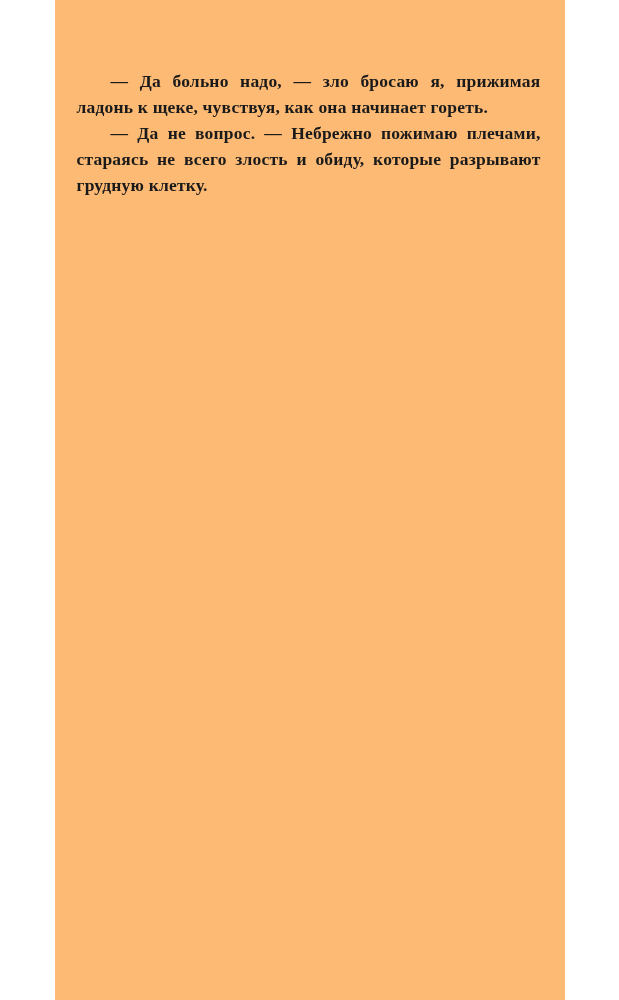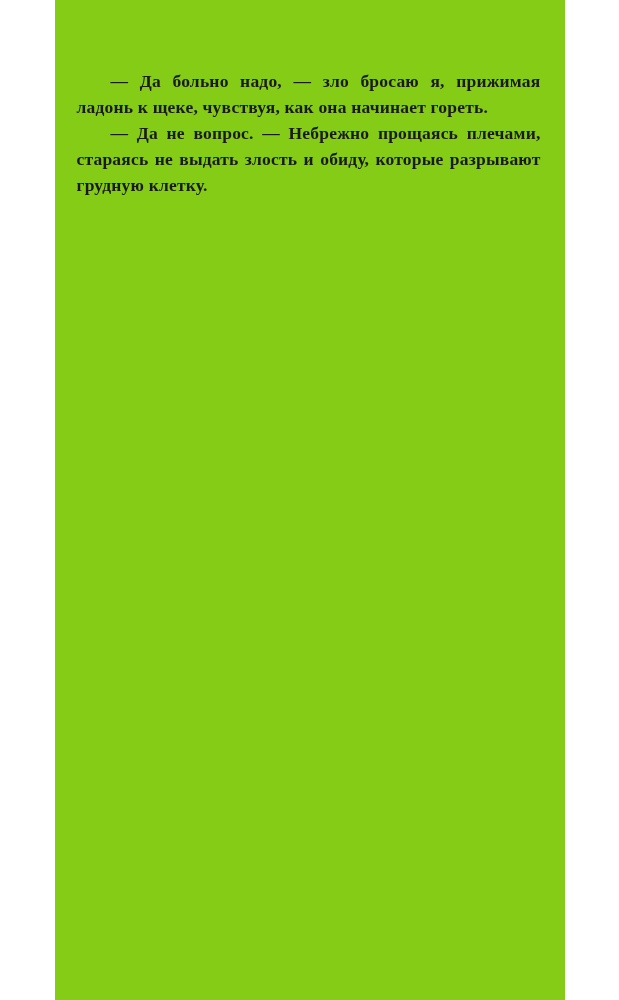--- a/index.html
+++ b/index.html
@@ -5,21 +5,21 @@
     html, body {
       margin: 0;
       padding: 0;
       background: #ffffff;
     }
     .page {
       position: relative;
       width: 510px;
       height: 1000px;
       margin: 0 auto;
-      background: #84cc16;
+      background: #fdba74;
       overflow: hidden;
       box-sizing: border-box;
     }
     .text-block {
       position: absolute;
       top: 68px;
       left: 22px;
       right: 24px;
       color: #1a1a1a;
       font-family: "Liberation Serif", "DejaVu Serif", serif;
@@ -34,15 +34,15 @@
       padding: 0;
       text-indent: 34px;
     }
   </style>
 </head>
 <body>
 
 <div class="page">
   <div class="text-block">
     <p>— Да больно надо, — зло бросаю я, прижимая ладонь к щеке, чувствуя, как она начинает гореть.</p>
-    <p>— Да не вопрос. — Небрежно прощаясь плечами, стараясь не выдать злость и обиду, которые разрывают грудную клетку.</p>
+    <p>— Да не вопрос. — Небрежно пожимаю плечами, стараясь не всего злость и обиду, которые разрывают грудную клетку.</p>
   </div>
 </div>
 
 </body></html>

